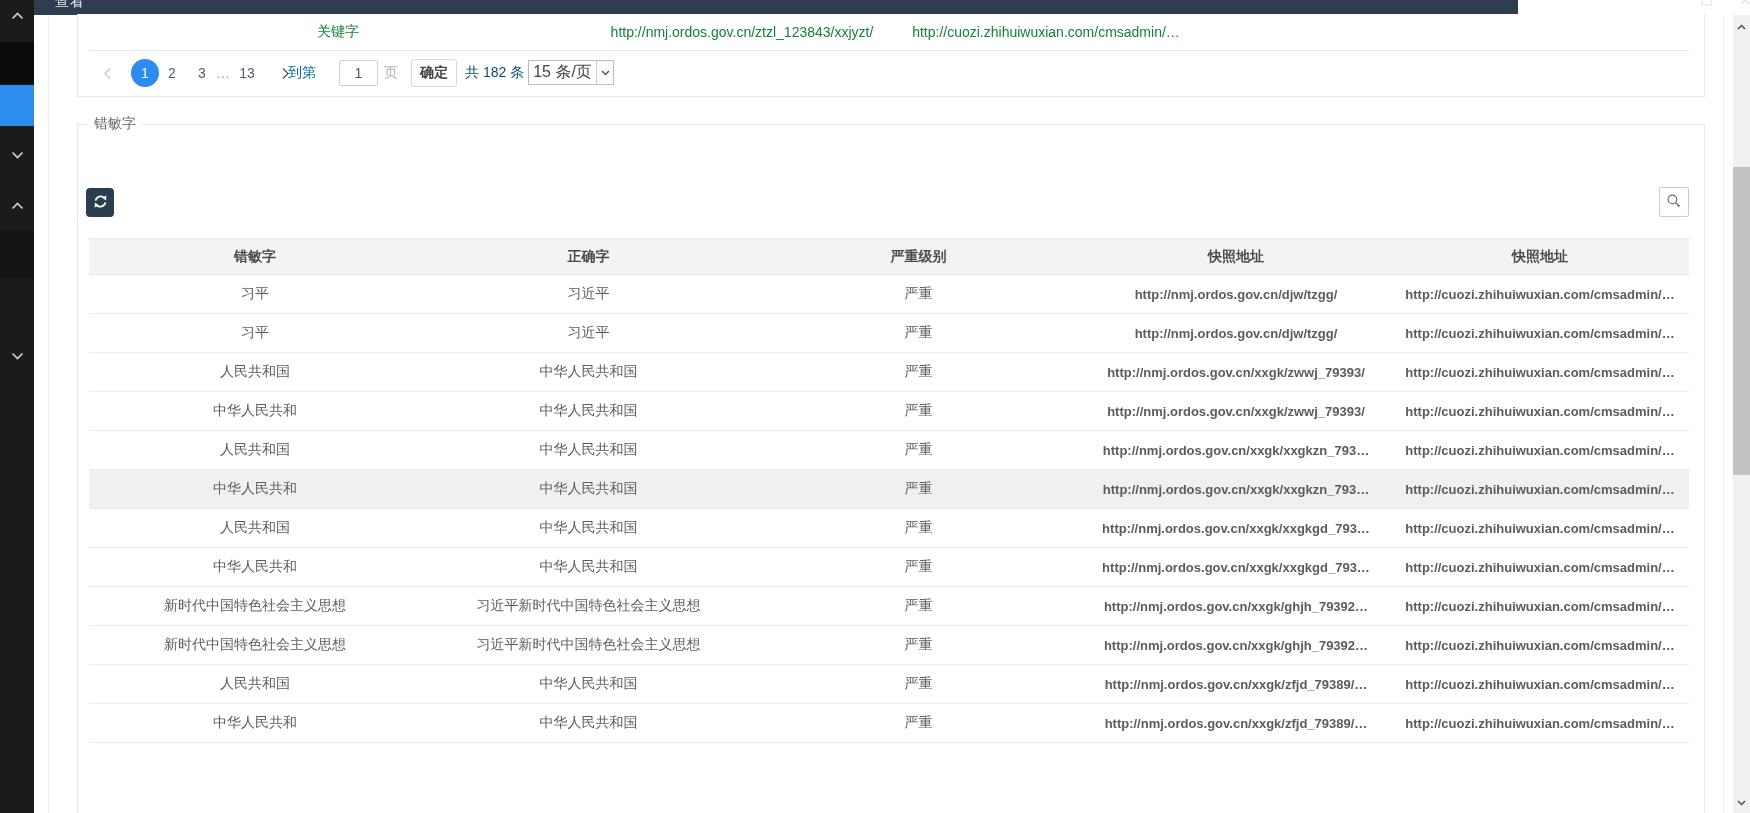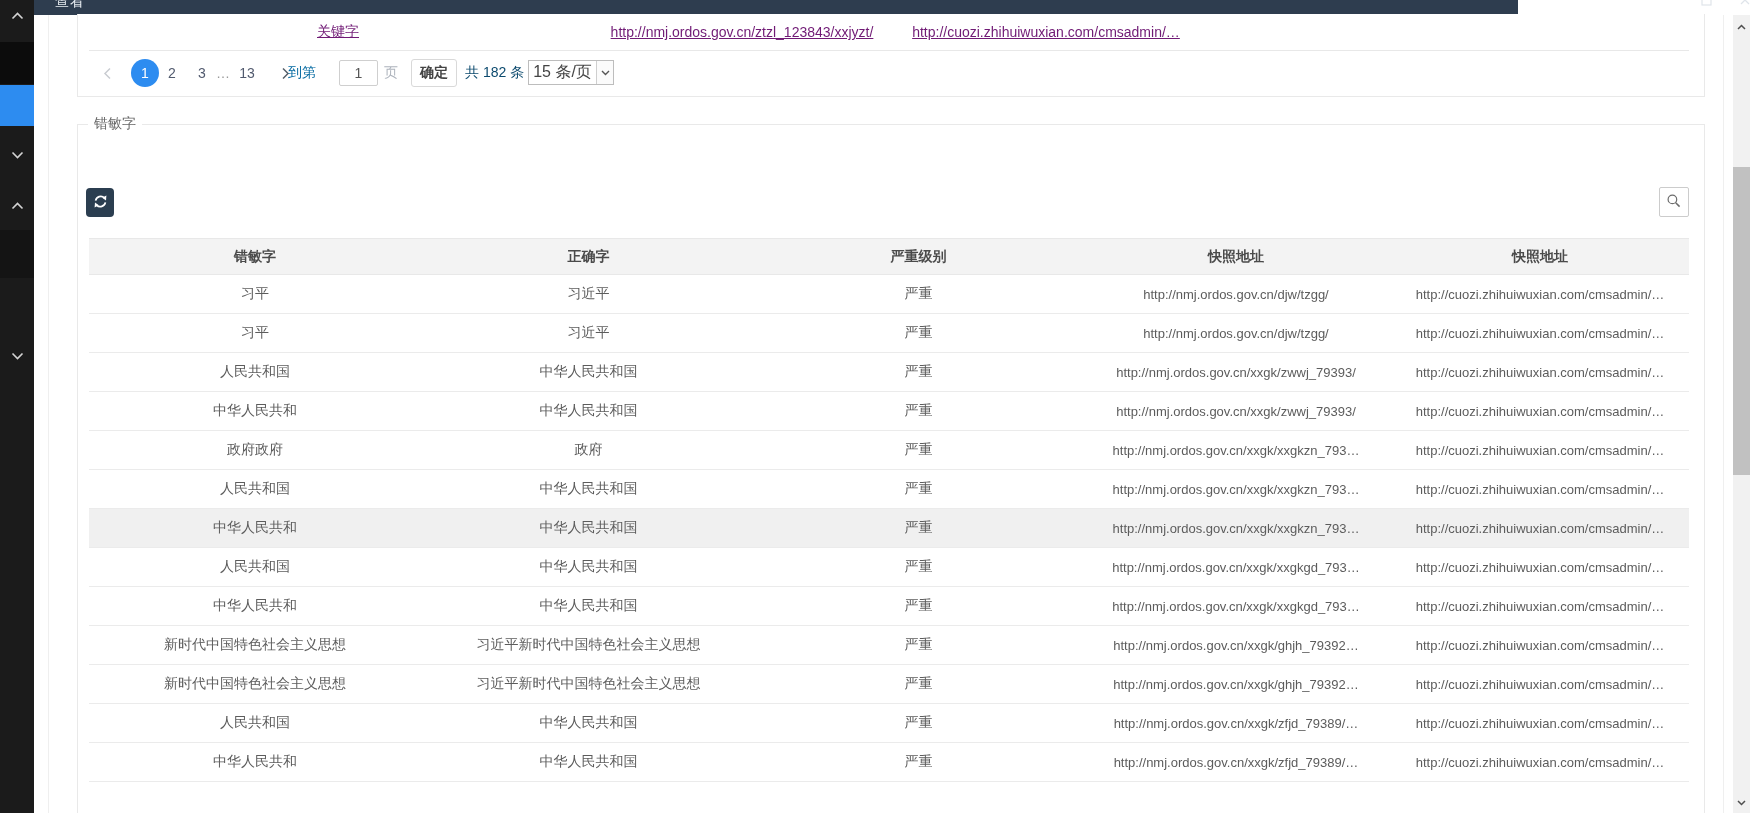--- a/index.html
+++ b/index.html
@@ -27,21 +27,21 @@
   
   .content { position: absolute; left: 34px; top: 15px; width: 1699px; height: 798px; background: #fff; }
   .page-frame { position: absolute; left: 14px; top: 0; width: 1676px; height: 798px;
                 border-left: 1px solid #efefef; border-right: 1px solid #efefef; pointer-events: none; }
 
   
   .upper-panel { position: absolute; left: 43px; top: -1px; width: 1628px; height: 83px;
                  border: 1px solid #e9e9e9; border-top: none; background: #fff; }
   .kw-row { position: absolute; left: 11px; top: 0; width: 1600px; height: 37px;
             display: flex; border-bottom: 1px solid #e8e8e8; }
-  .kw-row .cell { display: flex; align-items: center; justify-content: center; font-size: 14px; color: #701a75; text-decoration: underline; }
+  .kw-row .cell { display: flex; align-items: center; justify-content: center; font-size: 14px; color: #15803d; }
   .kw-c0 { width: 498px; } .kw-c1 { width: 494px; } .kw-c2 { width: 310px; font-size: 13px; } .kw-c3 { width: 298px; font-size: 13px; }
 
   
   .pagination { position: absolute; left: 11px; top: 44px; width: 1600px; height: 30px; font-size: 14px; }
   .pg-item { position: absolute; top: 0; height: 30px; display: flex; align-items: center; justify-content: center; }
   .pg-prev { left: 8px; width: 20px; cursor: default; }
   .pg-active { left: 42px; width: 28px; height: 28px; top: 1px; border-radius: 50%;
                background: #2d8cf0; color: #fff; cursor: pointer; }
   .pg-num { color: #515a6e; cursor: pointer; }
   .pg-2 { left: 74px; width: 18px; } .pg-3 { left: 104px; width: 18px; }
@@ -76,21 +76,21 @@
                  font-size: 14px; table-layout: fixed; }
   .cuozi-table col:nth-child(1) { width: 332px; }
   .cuozi-table col:nth-child(2) { width: 335px; }
   .cuozi-table col:nth-child(3) { width: 325px; }
   .cuozi-table col:nth-child(4) { width: 310px; }
   .cuozi-table col:nth-child(5) { width: 298px; }
   .cuozi-table th { height: 36px; background: #f3f3f3; border: 1px solid #e8e8e8; border-left: none; border-right: none;
                     font-weight: 700; color: #4a4a4a; text-align: center; }
   .cuozi-table td { height: 39px; border-bottom: 1px solid #ebebeb; text-align: center; color: #5c5c5c;
                     white-space: nowrap; overflow: hidden; }
-  .cuozi-table td:nth-child(4), .cuozi-table td:nth-child(5) { font-size: 13px; }
+  .cuozi-table td:nth-child(4), .cuozi-table td:nth-child(5) { font-size: 13px; font-weight: bold; }
   .cuozi-table tr.hover td { background: #f0f0f0; }
 
   
   .scrollbar { position: absolute; left: 1733px; top: 15px; width: 17px; height: 798px; background: #f1f1f1; }
   .sb-arrow { position: absolute; left: 0; width: 17px; height: 17px; display: flex; align-items: center; justify-content: center; cursor: pointer; }
   .sb-arrow.up { top: 3px; } .sb-arrow.down { bottom: 2px; }
   .sb-thumb { position: absolute; left: 0; top: 152px; width: 17px; height: 308px; background: #c1c1c1; cursor: pointer; }
 </style>
 </head>
 <body>
@@ -242,27 +242,20 @@
     <td>http://cuozi.zhihuiwuxian.com/cmsadmin/…</td>
   </tr>
           <tr>
     <td>中华人民共和</td>
     <td>中华人民共和国</td>
     <td>严重</td>
     <td>http://nmj.ordos.gov.cn/xxgk/zwwj_79393/</td>
     <td>http://cuozi.zhihuiwuxian.com/cmsadmin/…</td>
   </tr>
           <tr>
-    <td>政府政府</td>
-    <td>政府</td>
-    <td>严重</td>
-    <td>http://nmj.ordos.gov.cn/xxgk/xxgkzn_793…</td>
-    <td>http://cuozi.zhihuiwuxian.com/cmsadmin/…</td>
-  </tr>
-          <tr>
     <td>人民共和国</td>
     <td>中华人民共和国</td>
     <td>严重</td>
     <td>http://nmj.ordos.gov.cn/xxgk/xxgkzn_793…</td>
     <td>http://cuozi.zhihuiwuxian.com/cmsadmin/…</td>
   </tr>
           <tr class="hover">
     <td>中华人民共和</td>
     <td>中华人民共和国</td>
     <td>严重</td>

